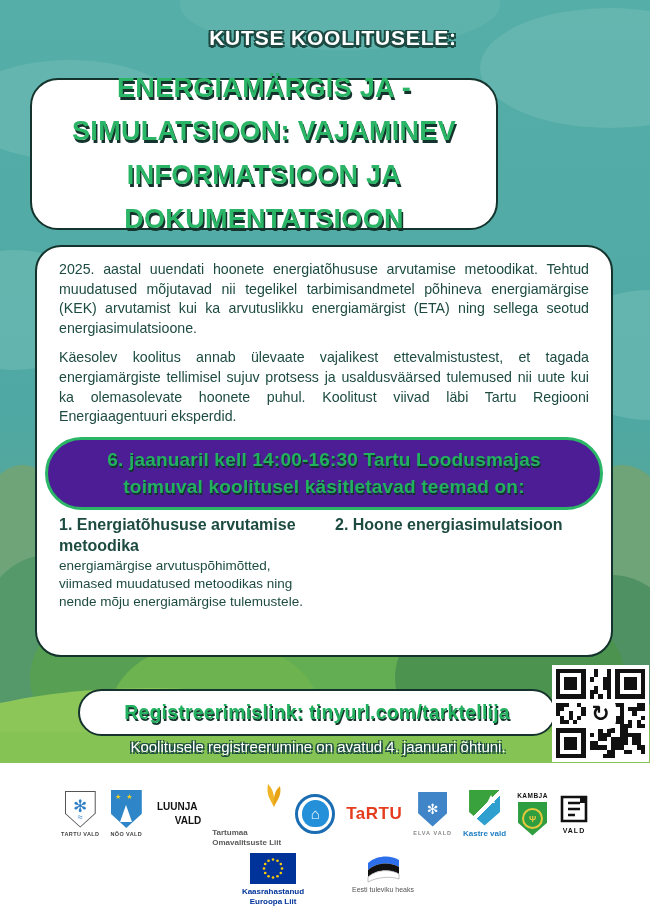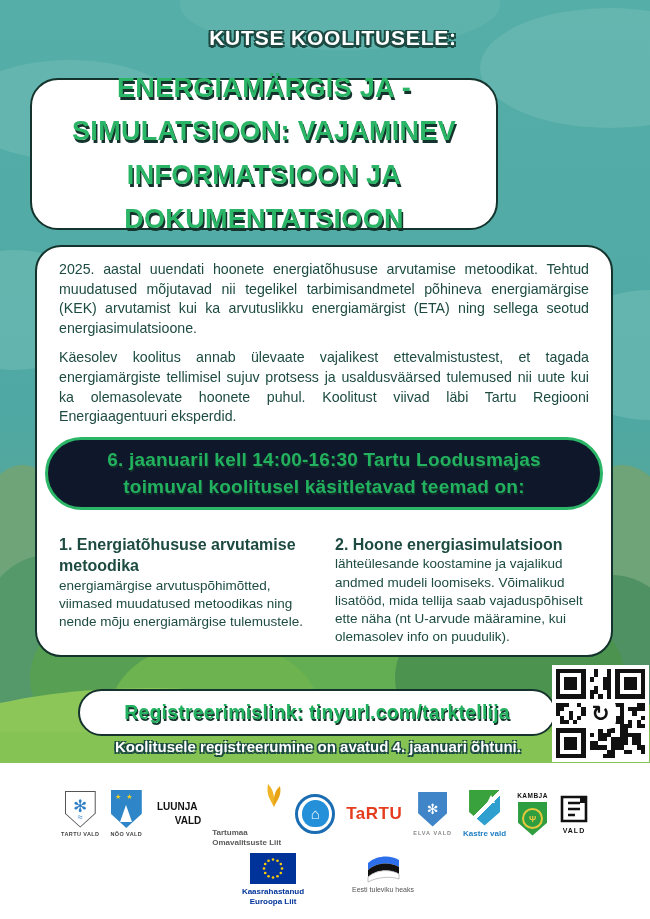--- a/index.html
+++ b/index.html
@@ -34,21 +34,21 @@
   .content-box{
     position:absolute;left:35px;top:245px;width:578px;height:412px;box-sizing:border-box;
     background:#fff;border:2.5px solid #14332c;border-radius:26px;z-index:3;
     padding:13px 22px 10px;overflow:hidden;
   }
   .para{
     color:#1d4b41;font-size:14.2px;line-height:1.38;text-align:justify;
     font-weight:500;margin:0 0 10px 0;
   }
   .banner-pill{
-    margin:10px -14px 24px;background:#0f172a;border:3px solid #2bb566;border-radius:50px;
+    margin:10px -14px 4px;background:#4c1d95;border:3px solid #2bb566;border-radius:50px;
     padding:6px 26px;text-align:center;
   }
   .banner-text{
     color:#22b15e;font-weight:800;font-size:19px;line-height:1.45;
     text-shadow:1px 2px 0 #14332c;letter-spacing:.2px;
   }
   .topics{display:flex;gap:22px;}
   .topic{flex:1;color:#1d4b41;font-size:13.5px;line-height:1.35;}
   .topic h3{margin:0;font-size:16px;font-weight:700;line-height:1.35;color:#1d4b41;}
   .topic p{margin:0;font-weight:500;}
@@ -56,21 +56,21 @@
   .reg-pill{
     position:absolute;left:78px;top:689px;width:478px;height:47px;box-sizing:border-box;
     background:#fff;border:2.5px solid #14332c;border-radius:26px;z-index:3;
     display:flex;align-items:center;justify-content:center;
   }
   .reg-text{
     color:#22b15e;font-weight:800;font-size:19.5px;text-shadow:1px 2px 0 #14332c;letter-spacing:.2px;
   }
   .deadline{
     position:absolute;top:738px;left:0;width:636px;text-align:center;z-index:3;
-    color:#fff;font-weight:700;font-size:15px;
+    color:#fff;font-weight:400;font-size:15px;
     text-shadow:-1.5px -1px 0 #1c4a42,1.5px -1px 0 #1c4a42,-1.5px 1.5px 0 #1c4a42,1.5px 1.5px 0 #1c4a42;
   }
   
   .qr{
     position:absolute;left:552px;top:665px;width:97px;height:97px;box-sizing:border-box;
     background:#fff;padding:4px;z-index:3;
   }
   .qr svg{display:block;width:89px;height:89px;shape-rendering:crispEdges;}
   .qr-center{
     position:absolute;left:50%;top:50%;transform:translate(-50%,-50%);
@@ -151,21 +151,20 @@
       <div class="banner-text">6. jaanuaril kell 14:00-16:30 Tartu Loodusmajas toimuval koolitusel käsitletavad teemad on:</div>
     </div>
 
     <div class="topics">
       <div class="topic">
         <h3>1. Energiatõhususe arvutamise metoodika</h3>
         <p>energiamärgise arvutuspõhimõtted, viimased muudatused metoodikas ning nende mõju energiamärgise tulemustele.</p>
       </div>
       <div class="topic">
         <h3>2. Hoone energiasimulatsioon</h3>
-        <p>lähteülesande koostamine ja vajalikud andmed mudeli loomiseks. Võimalikud lisatööd, mida tellija saab vajaduspõhiselt ette näha (nt U-arvude määramine, kui olemasolev info on puudulik).</p>
       </div>
     </div>
   </div>
 
   <div class="reg-pill">
     <span class="reg-text">Registreerimislink: tinyurl.com/tarktellija</span>
   </div>
   <div class="deadline">Koolitusele registreerumine on avatud 4. jaanuari õhtuni.</div>
 
   <div class="qr">

